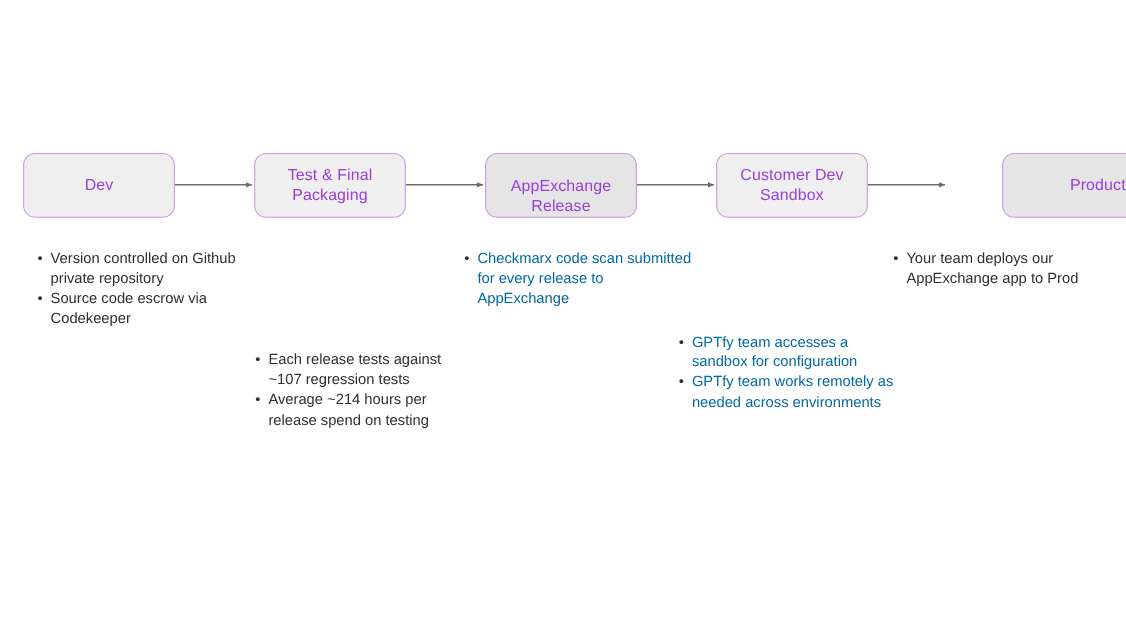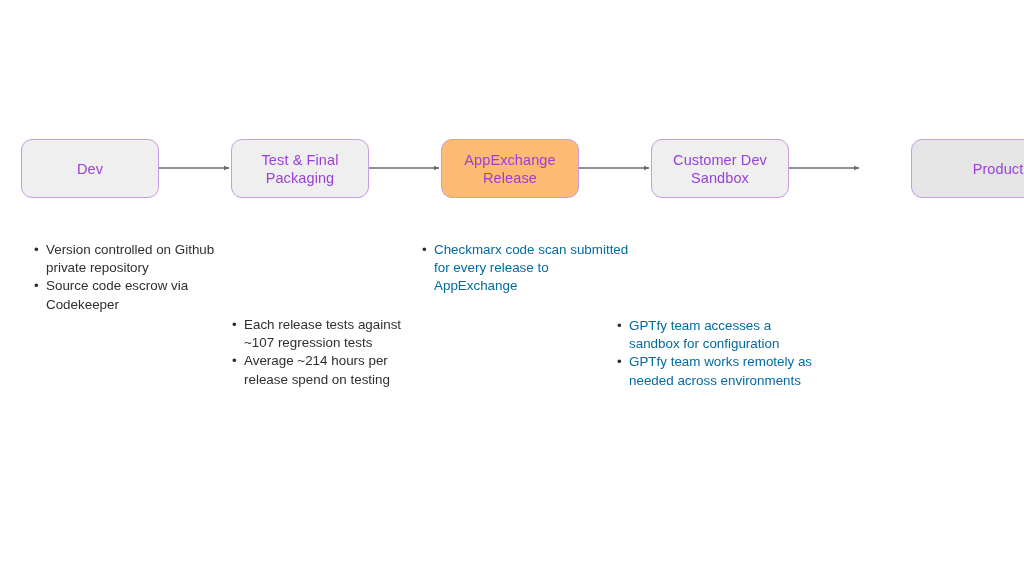--- a/index.html
+++ b/index.html
@@ -54,21 +54,20 @@
     white-space: pre-line;
     padding: 0 6px;
   }
 
   
   .note-block {
     position: absolute;
     color: #2f2f2f;
     font-size: 13.4px;
     line-height: 18.2px;
-    margin-top: 15px;
   }
   .note-list {
     margin: 0;
     padding: 0;
     list-style: none;
   }
   .note-item {
     position: relative;
     padding-left: 13px;
     margin: 0 0 0 0;
@@ -103,55 +102,56 @@
   </svg>
 
   <div id="stages-group">
       <div class="stage-box" style="left: 21px; top: 139px; width: 138px; height: 59px; background: rgb(239, 239, 239); border-color: rgb(199, 156, 224);">
         <span class="stage-label" style="color: rgb(154, 63, 216);">Dev</span>
       </div>
       <div class="stage-box" style="left: 231px; top: 139px; width: 138px; height: 59px; background: rgb(239, 239, 239); border-color: rgb(199, 156, 224);">
         <span class="stage-label" style="color: rgb(154, 63, 216);">Test &amp; Final
 Packaging</span>
       </div>
-      <div class="stage-box" style="left: 441px; top: 139px; width: 138px; height: 59px; background: #fdba74; border-color: rgb(199, 156, 224);">
+      <div class="stage-box" style="left: 441px; top: 139px; width: 138px; height: 59px; background: #e5e5e5; border-color: rgb(199, 156, 224); align-items: flex-end;">
         <span class="stage-label" style="color: rgb(154, 63, 216);">AppExchange
 Release</span>
       </div>
       <div class="stage-box" style="left: 651px; top: 139px; width: 138px; height: 59px; background: rgb(239, 239, 239); border-color: rgb(199, 156, 224);">
         <span class="stage-label" style="color: rgb(154, 63, 216);">Customer Dev
 Sandbox</span>
       </div>
       <div class="stage-box" style="left: 911px; top: 139px; width: 139px; height: 59px; background: #e5e5e5; border-color: rgb(199, 156, 224); justify-content: flex-end;">
         <span class="stage-label" style="color: rgb(154, 63, 216);">Production</span>
       </div>
     </div>
   <div id="notes-group">
       <div class="note-block" style="left: 33px; top: 226px; width: 210px; color: rgb(47, 47, 47);">
         <ul class="note-list">
           <li class="note-item">Version controlled on Github private repository</li>
           <li class="note-item">Source code escrow via Codekeeper</li>
         </ul>
       </div>
-      <div class="note-block" style="left: 231px; top: 301px; width: 200px; color: rgb(47, 47, 47);">
+      <div class="note-block" style="left: 231px; top: 318px; width: 200px; color: rgb(47, 47, 47);">
         <ul class="note-list">
           <li class="note-item">Each release tests against ~107 regression tests</li>
           <li class="note-item">Average ~214 hours per release spend on testing</li>
         </ul>
       </div>
       <div class="note-block" style="left: 421px; top: 226px; width: 210px; color: #0369a1;">
         <ul class="note-list">
           <li class="note-item">Checkmarx code scan submitted for every release to AppExchange</li>
         </ul>
       </div>
       <div class="note-block" style="left: 616px; top: 302px; width: 200px; color: #0369a1;">
         <ul class="note-list">
           <li class="note-item">GPTfy team accesses a sandbox for configuration</li>
           <li class="note-item">GPTfy team works remotely as needed across environments</li>
         </ul>
       </div>
       <div class="note-block" style="left: 811px; top: 226px; width: 200px; color: rgb(47, 47, 47);">
         <ul class="note-list">
+          <li class="note-item">Your team deploys our AppExchange app to Prod</li>
         </ul>
       </div>
     </div>
 
 </div>
 
 </body></html>

